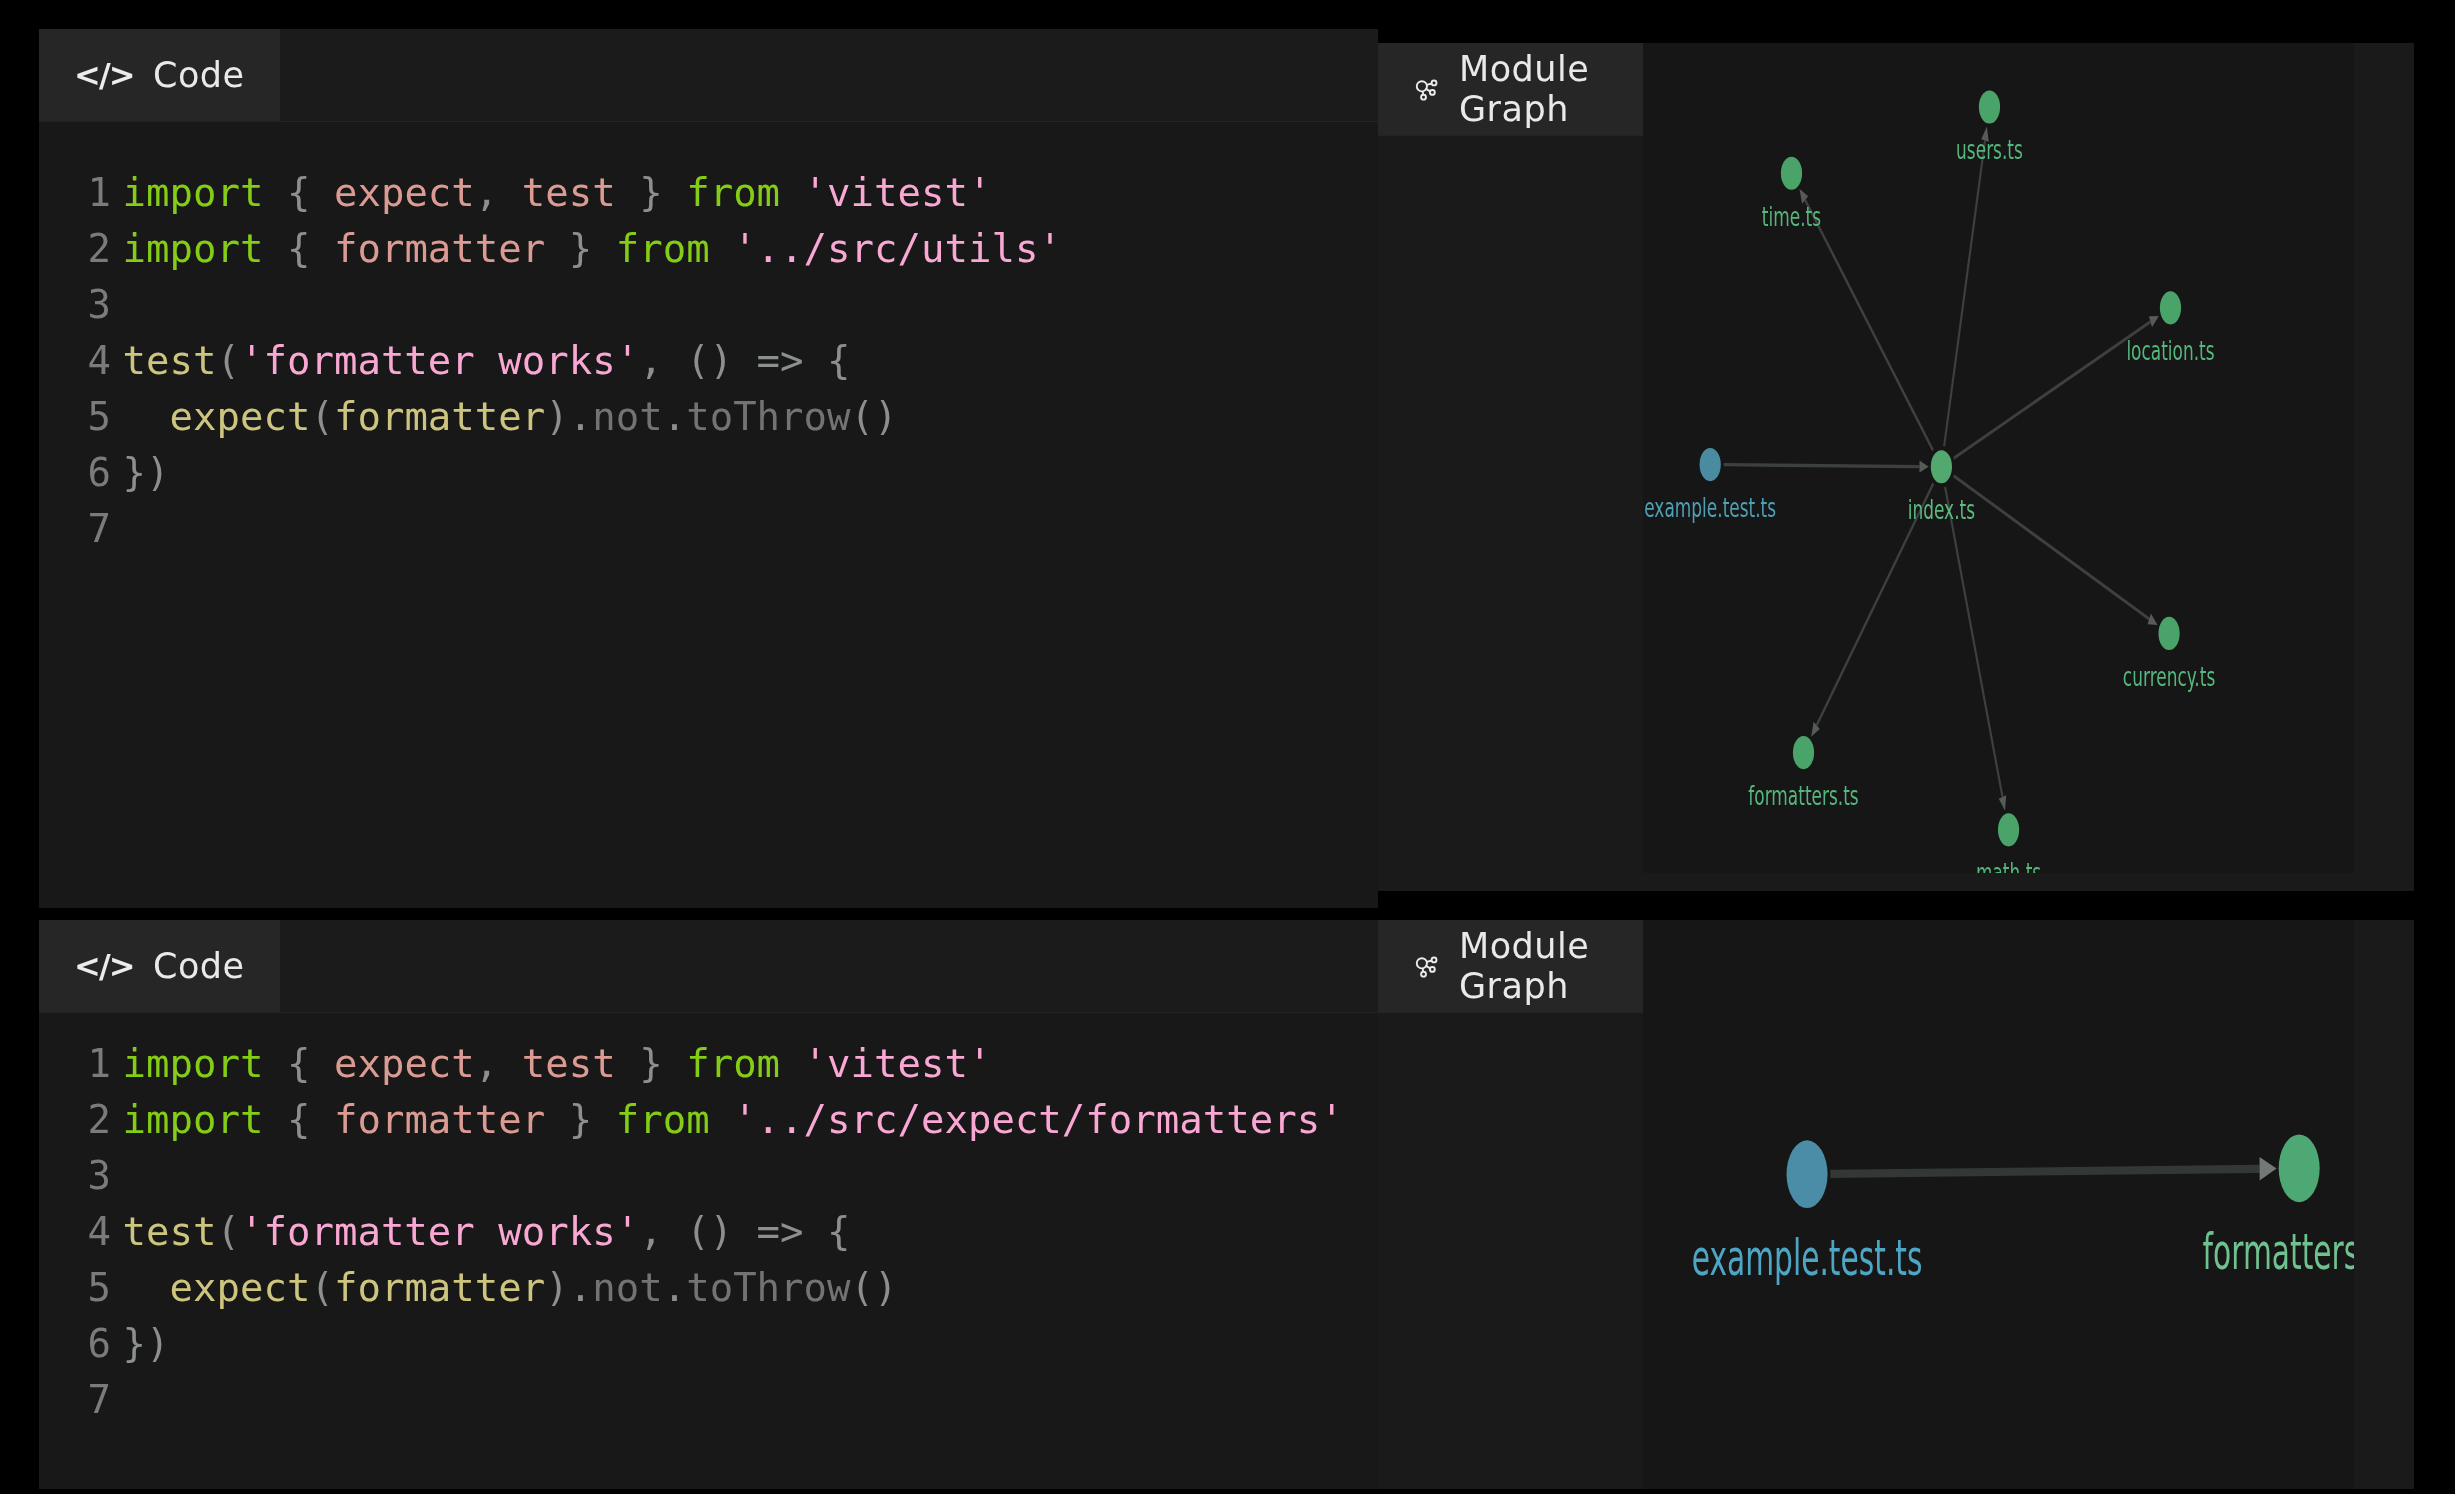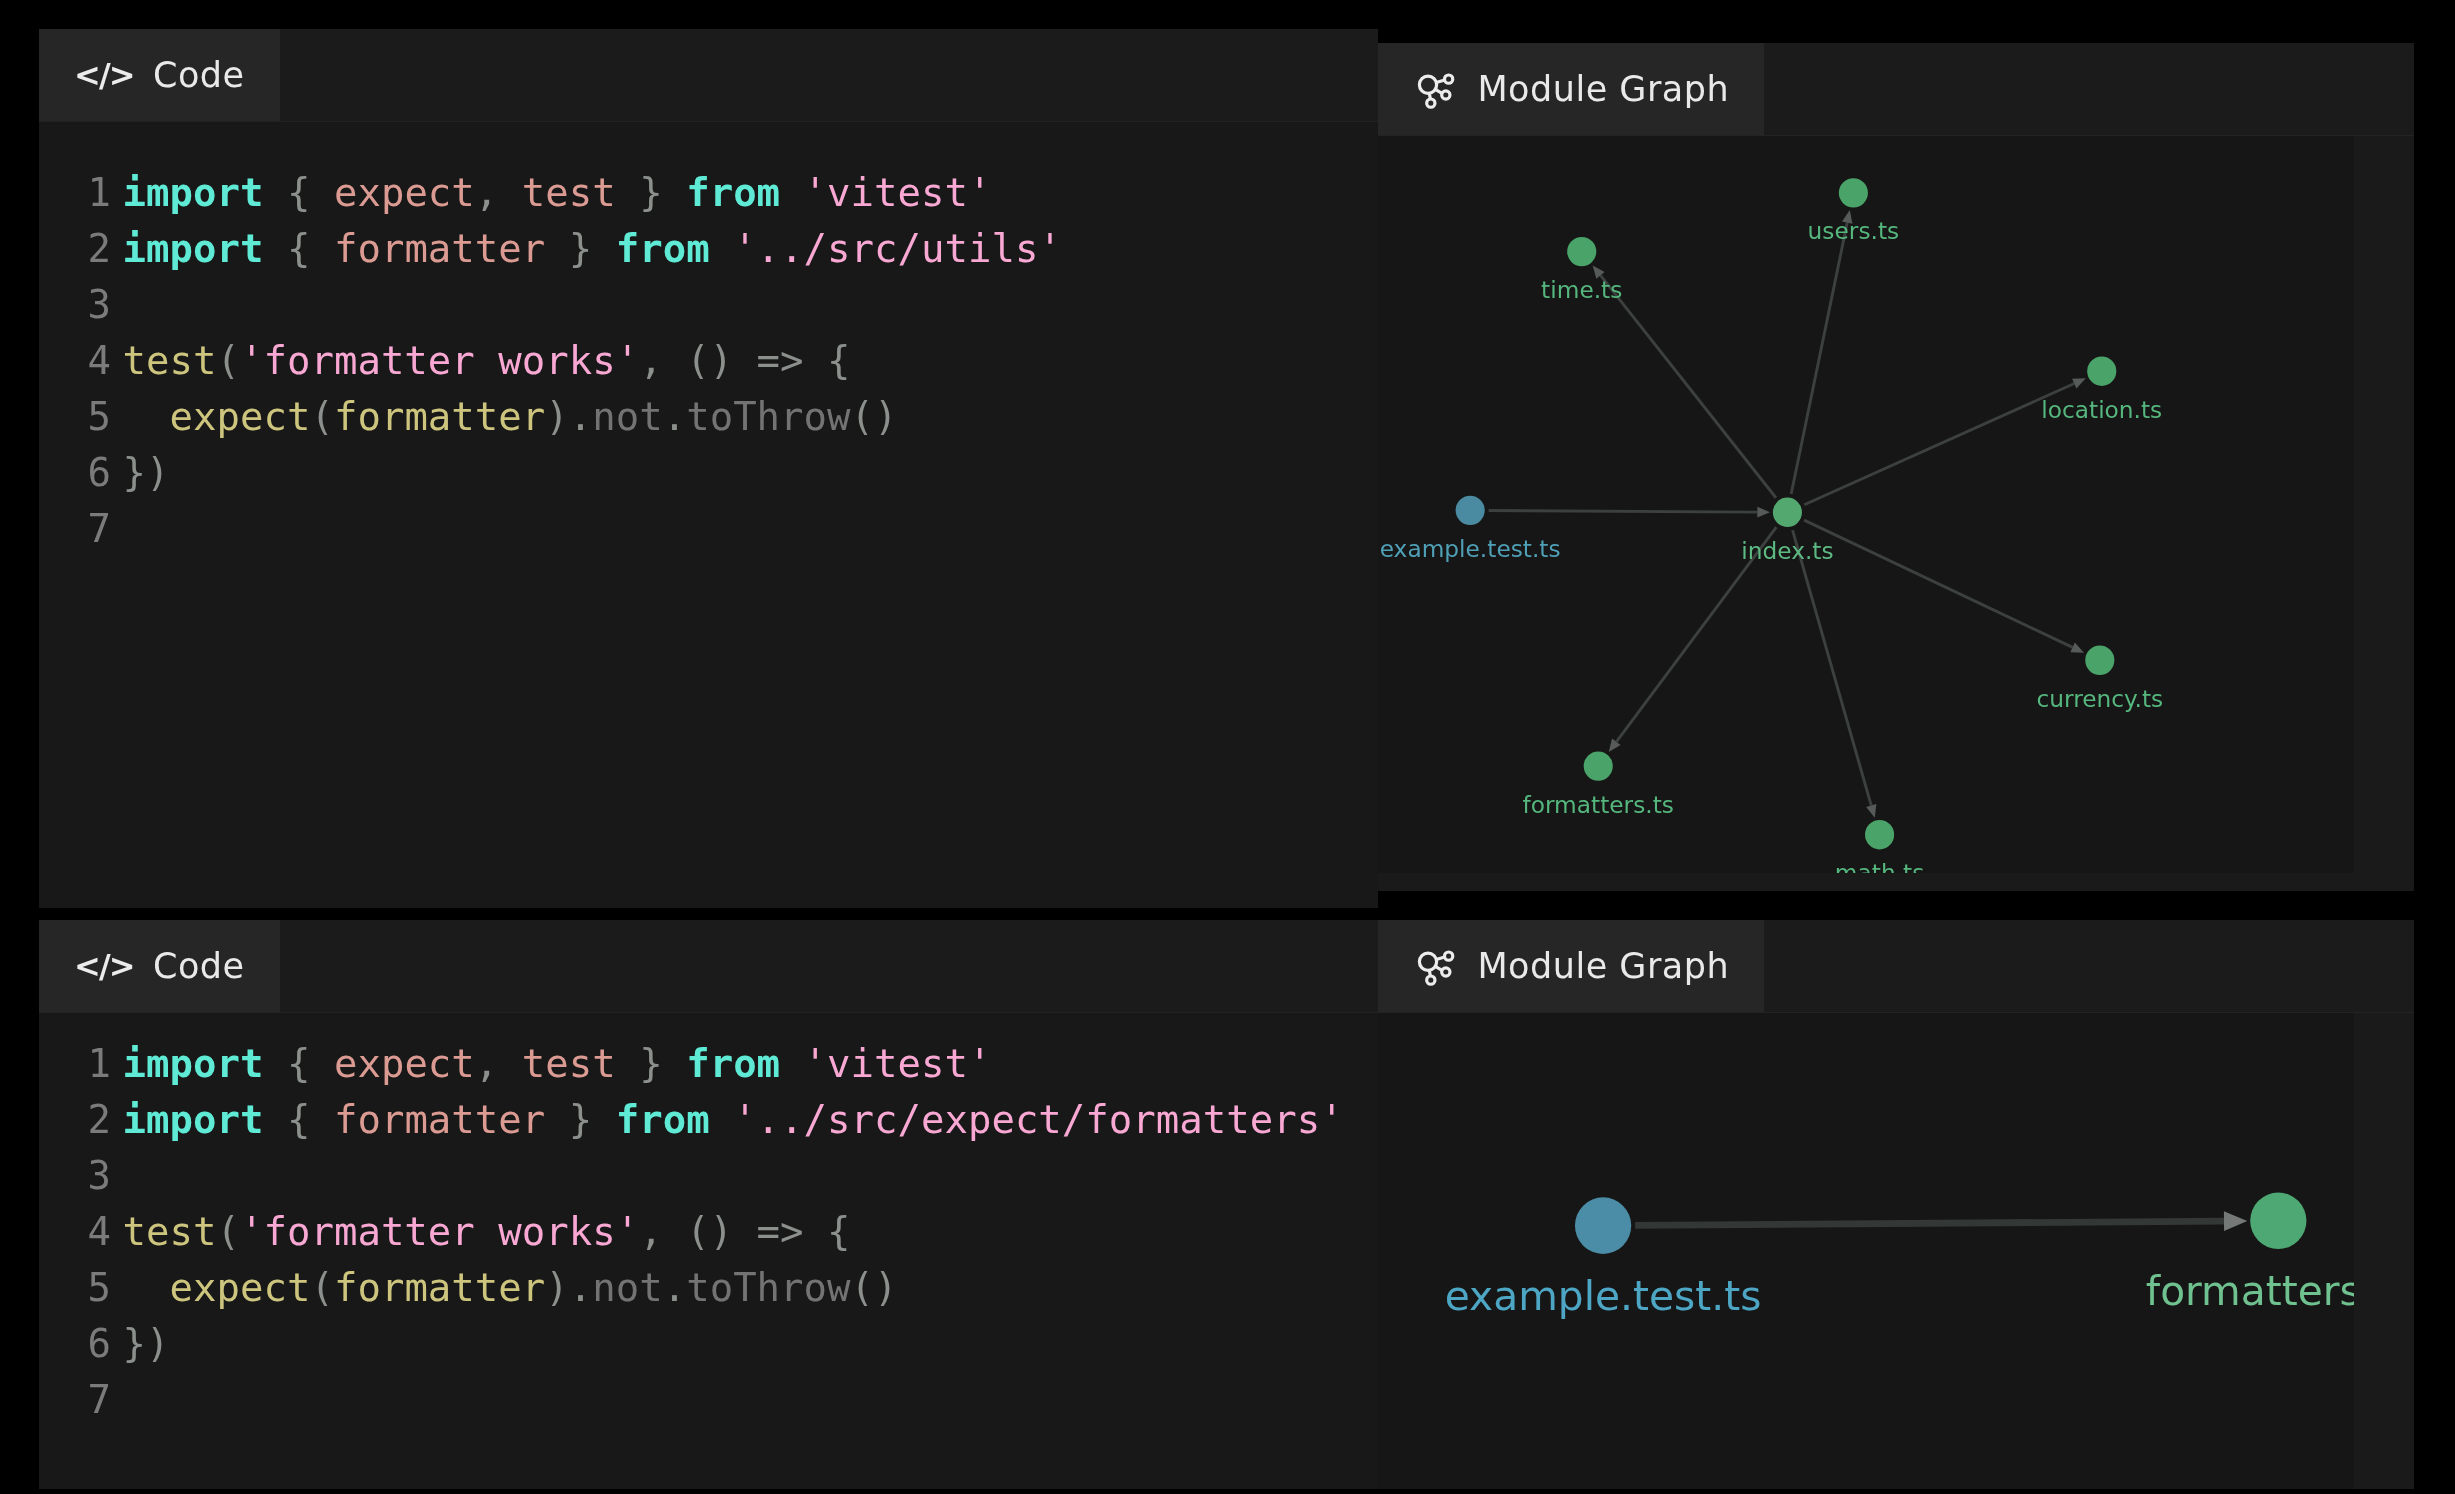--- a/index.html
+++ b/index.html
@@ -4,38 +4,38 @@
 <style>
   html,body{margin:0;padding:0;background:#000;}
   body{width:2455px;height:1494px;overflow:hidden;position:relative;
        font-family:"DejaVu Sans",sans-serif;}
   .stage{position:absolute;left:39px;top:29px;width:2375px;height:1459px;}
   .row{display:flex;}
   .row1{height:879px;margin-bottom:11.6px;}
   .row2{height:569px;}
   .panel{position:relative;box-sizing:border-box;}
   .code-panel{width:1339px;background:#181818;display:flex;flex-direction:column;}
-  .graph-panel{width:1036px;background:#1a1a1a;display:flex;flex-direction:column;}
+  .graph-panel{width:1036px;background:#1a1a1a;display:flex;flex-direction:row;}
   .graph-panel-top{margin:13.6px 0 17.5px 0;}
   .panel-header{height:93px;flex:0 0 93px;background:#1b1b1b;display:flex;
        border-bottom:1.9px solid #232323;box-sizing:border-box;}
   .tab{display:inline-flex;align-items:center;gap:19.4px;padding:0 35px;height:100%;
        background:#262626;color:#e9e9e9;font-size:35px;font-weight:500;
        letter-spacing:0.5px;cursor:pointer;}
   .code-glyph{font-size:32px;font-weight:600;letter-spacing:-1.9px;color:#ececec;}
   .graph-icon{width:45px;height:45px;display:block;}
   .code-area{flex:1;background:#181818;font-family:"DejaVu Sans Mono",monospace;
        font-size:39px;line-height:56px;color:#ddd;overflow:hidden;}
   .code-area.pad-top-lg{padding-top:43px;}
   .code-area.pad-top-sm{padding-top:23px;}
   .cl{white-space:pre;}
   .ln{display:inline-block;width:72px;text-align:right;margin-right:11.6px;
       color:#7b7b7b;user-select:none;}
   .lc{white-space:pre;}
-  .tok-kw{color:#5eead4;font-weight:bold;}
+  .tok-kw{color:#84cc16;}
   .tok-id{color:#db9b93;}
   .tok-st{color:#f9a8d4;}
   .tok-fn{color:#cdc57e;}
   .tok-pr{color:#737373;}
   .tok-pu{color:#8b908c;}
   .graph-area{position:relative;flex:1;background:#1a1a1a;}
   .graph-canvas{position:absolute;left:0;top:0;background:#161616;}
   .canvas-top{right:60px;bottom:18px;}
   .canvas-bottom{right:60px;bottom:0;}
   .graph-canvas svg{display:block;width:100%;height:100%;}

